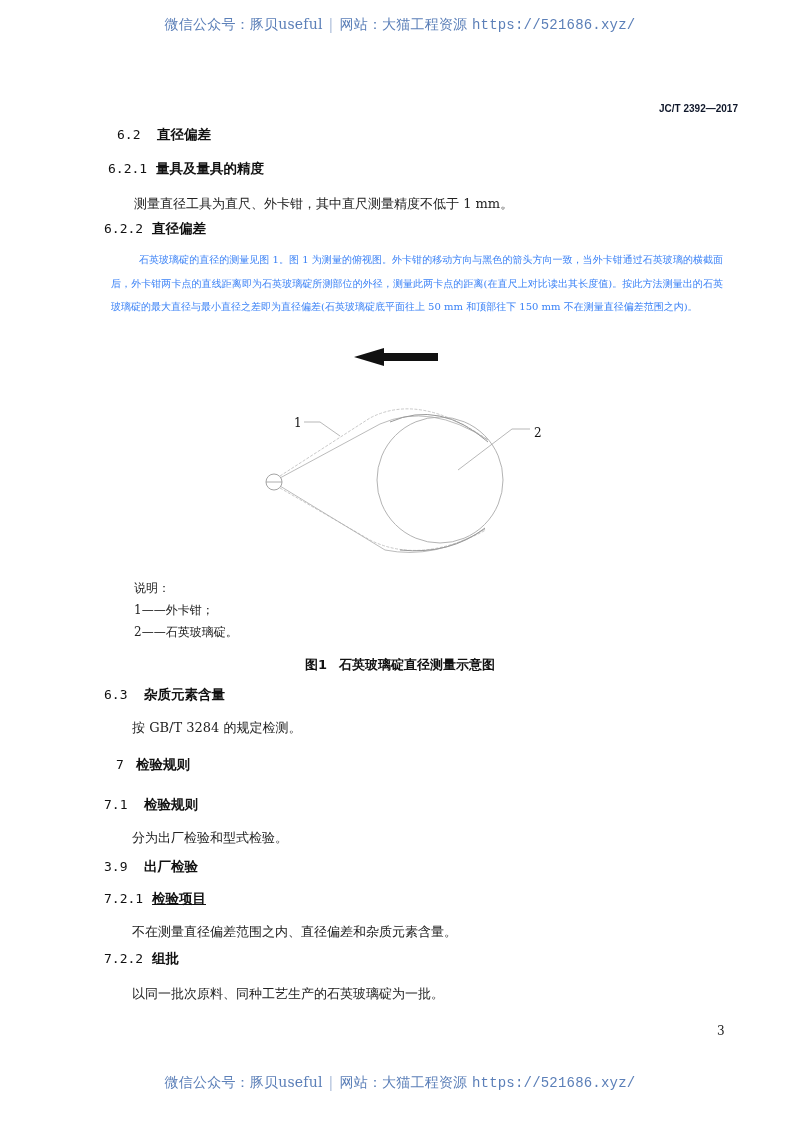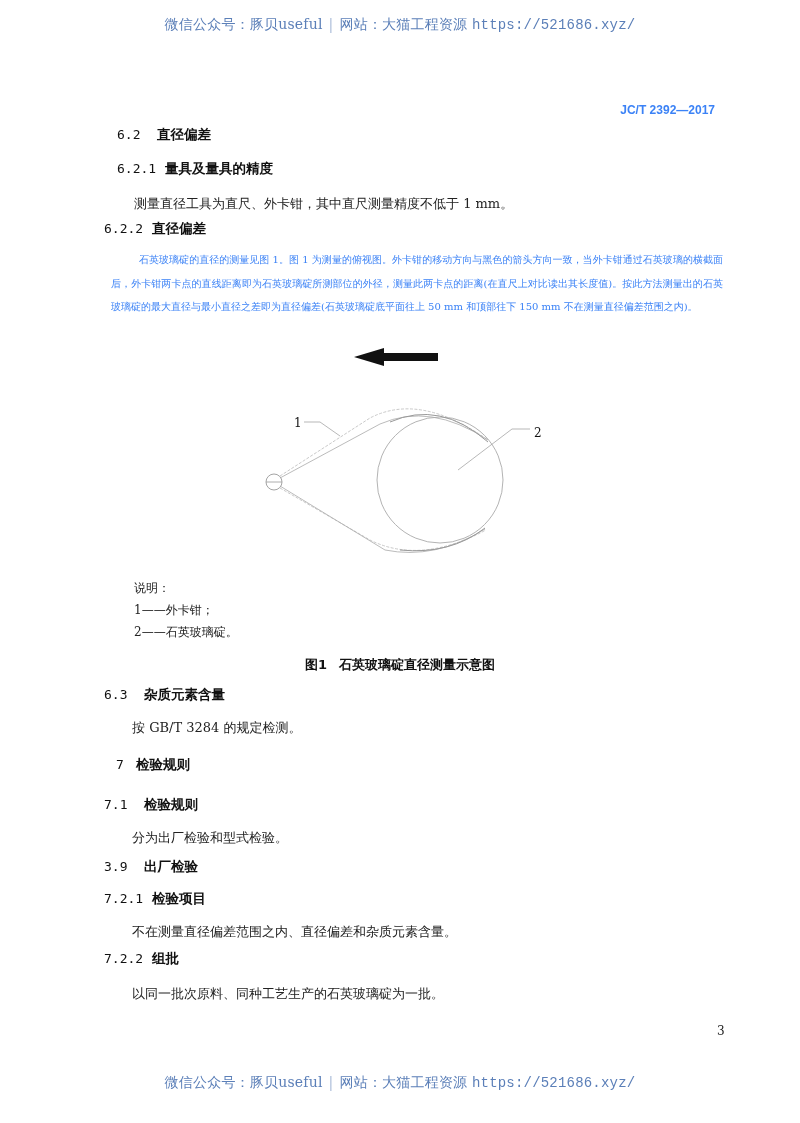--- a/index.html
+++ b/index.html
@@ -4,22 +4,22 @@
 <style>
   html, body { margin: 0; padding: 0; background: #ffffff; }
   body { width: 800px; height: 1123px; position: relative; overflow: hidden;
          font-family: "DejaVu Serif", "Liberation Serif", serif; color: #1a1a1a; }
   .watermark { position: absolute; left: 0; width: 800px; text-align: center;
                font-size: 14px; color: #5b7fb8; letter-spacing: 0.2px; }
   .watermark .mono { font-family: "Liberation Mono", "DejaVu Sans Mono", monospace; }
   .watermark .sep { color: #a8bbd8; margin: 0 6px; }
   .wm-top { top: 16px; }
   .wm-bottom { top: 1074px; }
-  .std-no { position: absolute; top: 103px; right: 85px; font-family: "Liberation Sans", sans-serif;
-            font-weight: bold; font-size: 12px; color: #3b82f6; }
+  .std-no { position: absolute; top: 103px; right: 62px; font-family: "Liberation Sans", sans-serif;
+            font-weight: bold; font-size: 10px; color: #0f172a; }
   .h { position: absolute; font-family: "DejaVu Sans", "Liberation Sans", sans-serif;
        font-weight: bold; font-size: 13.5px; color: #111; white-space: nowrap; }
   .h .num { font-weight: normal; font-family: "DejaVu Sans Mono", monospace; font-size: 13px; display: inline-block; }
   .p { position: absolute; font-size: 13px; line-height: 23px; color: #222; }
   .para { position: absolute; left: 111px; width: 612px; font-size: 10px; line-height: 23.5px;
           color: #3b82f6; text-indent: 28px; text-align: justify; }
   .fig { position: absolute; left: 250px; top: 340px; }
   .legend { position: absolute; left: 134px; font-size: 12px; color: #222; }
   .caption { position: absolute; top: 656px; left: 0; width: 800px; text-align: center;
              font-family: "DejaVu Sans", sans-serif; font-weight: bold; font-size: 13px; color: #111; }
@@ -32,21 +32,21 @@
 <div class="watermark wm-top">
   <span>微信公众号：豚贝useful</span><span class="sep">|</span><span>网站：大猫工程资源</span> <span class="mono">https://521686.xyz/</span>
 </div>
 
 <div class="std-no">JC/T 2392—2017</div>
 
 <div class="h" style="top:126px;left:117px;">
   <span class="num" style="width:40px;">6.2</span><span>直径偏差</span>
 </div>
 
-<div class="h" style="top:160px;left:117px;">
+<div class="h" style="top:160px;left:108px;">
   <span class="num" style="width:48px;">6.2.1</span><span>量具及量具的精度</span>
 </div>
 <div class="p" style="top:192px;left:134px;">测量直径工具为直尺、外卡钳，其中直尺测量精度不低于 1 mm。</div>
 
 <div class="h" style="top:220px;left:104px;">
   <span class="num" style="width:48px;">6.2.2</span><span>直径偏差</span>
 </div>
 <div class="para" style="top:248px;">石英玻璃碇的直径的测量见图 1。图 1 为测量的俯视图。外卡钳的移动方向与黑色的箭头方向一致，当外卡钳通过石英玻璃的横截面后，外卡钳两卡点的直线距离即为石英玻璃碇所测部位的外径，测量此两卡点的距离(在直尺上对比读出其长度值)。按此方法测量出的石英玻璃碇的最大直径与最小直径之差即为直径偏差(石英玻璃碇底平面往上 50 mm 和顶部往下 150 mm 不在测量直径偏差范围之内)。</div>
 
 <div class="fig">
@@ -99,21 +99,21 @@
 
 <div class="h" style="top:796px;left:104px;">
   <span class="num" style="width:40px;">7.1</span><span>检验规则</span>
 </div>
 <div class="p" style="top:826px;left:132px;">分为出厂检验和型式检验。</div>
 
 <div class="h" style="top:858px;left:104px;">
   <span class="num" style="width:40px;">3.9</span><span>出厂检验</span>
 </div>
 
-<div class="h" style="top:890px;left:104px;">
+<div class="h" style="top:890px;left:104px;text-decoration:underline;">
   <span class="num" style="width:48px;">7.2.1</span><span>检验项目</span>
 </div>
 <div class="p" style="top:920px;left:132px;">不在测量直径偏差范围之内、直径偏差和杂质元素含量。</div>
 
 <div class="h" style="top:950px;left:104px;">
   <span class="num" style="width:48px;">7.2.2</span><span>组批</span>
 </div>
 <div class="p" style="top:982px;left:132px;">以同一批次原料、同种工艺生产的石英玻璃碇为一批。</div>
 
 <div class="pagenum">3</div>

